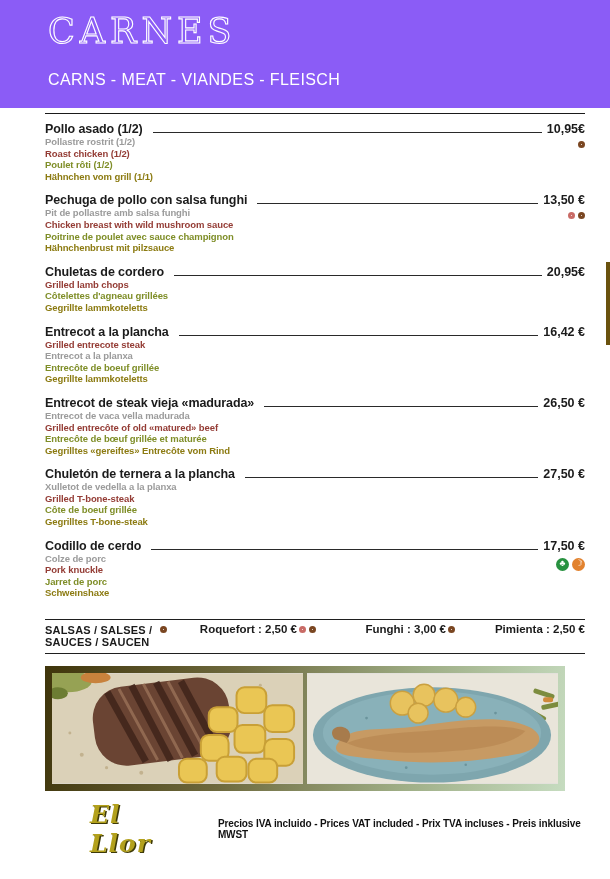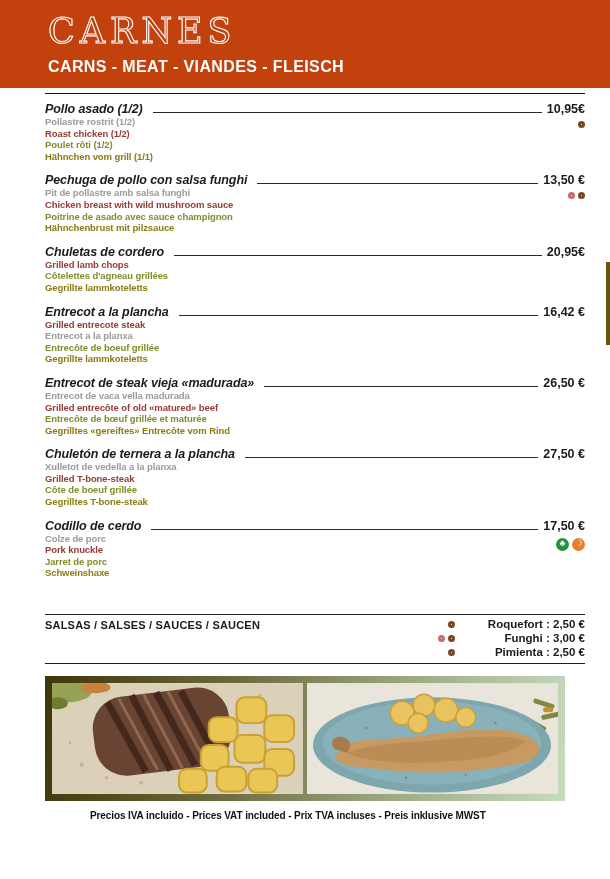--- a/index.html
+++ b/index.html
@@ -2,38 +2,38 @@
 <html><head>
 <meta charset="utf-8">
 <style>
   * { box-sizing: border-box; margin: 0; padding: 0; }
   body {
     width: 610px; height: 879px; position: relative; overflow: hidden;
     background: #fff; font-family: "Liberation Sans", sans-serif;
   }
   
   .header {
-    height: 88px; background: #c2410c; padding: 13px 0 0 48px;
+    height: 108px; background: #8b5cf6; padding: 13px 0 0 48px;
   }
   .header .main-title {
     font-family: "DejaVu Serif", serif; font-size: 35px; line-height: 37px;
     letter-spacing: 5px; font-weight: 400; color: #fff;
   }
   @supports (-webkit-text-stroke: 1px white) {
     .header .main-title { color: transparent; -webkit-text-stroke: 1.1px #fff; }
   }
   .header .sub-title {
-    font-size: 16px; font-weight: bold; color: #fff; letter-spacing: 0.4px; margin-top: 8px;
+    font-size: 16px; font-weight: normal; color: #fff; letter-spacing: 0.4px; margin-top: 21px;
   }
   
   .main { padding: 0 25px 0 45px; }
   .top-rule { border-bottom: 1.6px solid #1a1a1a; margin: 5px 0 8px; }
   .item { position: relative; margin-bottom: 11px; }
   .title-row { display: flex; align-items: flex-end; }
-  .dish-title { font-size: 12.5px; font-weight: bold; color: #1b1b1b; white-space: nowrap; letter-spacing: -0.1px; font-style: italic; }
+  .dish-title { font-size: 12.5px; font-weight: bold; color: #1b1b1b; white-space: nowrap; letter-spacing: -0.1px; }
   .leader { flex: 1; border-bottom: 1.2px solid #2a2a2a; margin: 0 5px 3px 10px; }
   .dish-price { font-size: 12.5px; font-weight: bold; color: #1b1b1b; white-space: nowrap; }
   .tr { font-size: 9.5px; font-weight: bold; line-height: 11.6px; letter-spacing: -0.1px; }
   .lang-ca { color: #9b9b9b; }
   .lang-en { color: #943c35; }
   .lang-fr { color: #7f8e28; }
   .lang-de { color: #8c7b12; }
   .allergens { position: absolute; right: 0; top: 19px; display: flex; gap: 3px; align-items: center; }
   
   .ic { display: inline-block; border-radius: 50%; position: relative; }
@@ -45,25 +45,25 @@
     position: absolute; top: 50%; left: 50%; transform: translate(-50%,-52%);
   }
   .dot-orange { width: 13px; height: 13px; background: #e2822e; }
   .dot-orange::after {
     content: "☽"; color: #fff; font-size: 9px; line-height: 9px;
     position: absolute; top: 50%; left: 50%; transform: translate(-46%,-52%);
   }
   
   .sauces {
     border-top: 1.6px solid #1f1f1f; border-bottom: 1.6px solid #1f1f1f;
-    margin-top: 35px; padding: 3px 0 5px;
+    margin-top: 20px; padding: 3px 0 5px;
     display: flex; justify-content: space-between; align-items: flex-start;
   }
   .sauces-heading { font-size: 11px; font-weight: bold; color: #1b1b1b; letter-spacing: 0.2px; padding-top: 1px; }
-  .sauce-rows { display: flex; flex-direction: column; gap: 2px; align-items: flex-end; }
+  .sauce-rows { display: flex; flex-direction: row; gap: 2px; align-items: flex-end; }
   .sauce-row { display: flex; align-items: center; gap: 4px; }
   .sauce-icons { display: flex; gap: 3px; align-items: center; margin-right: 8px; }
   .sauce-label { font-size: 11.5px; font-weight: bold; color: #1b1b1b; min-width: 118px; text-align: right; }
   
   .photos {
     margin-top: 12px; width: 520px; padding: 7px;
     background: linear-gradient(100deg, #3f350b 0%, #6d683c 35%, #9fae86 70%, #c6dcc0 100%);
     display: flex; gap: 4px;
   }
   .photo { width: 253px; height: 111px; background: #ddd; display: block; }
@@ -107,21 +107,21 @@
     </div>
 
     <div class="item">
       <div class="title-row">
         <span class="dish-title">Pechuga de pollo con salsa funghi</span>
         <span class="leader"></span>
         <span class="dish-price">13,50 €</span>
       </div>
       <div class="tr lang-ca">Pit de pollastre amb salsa funghi</div>
       <div class="tr lang-en">Chicken breast with wild mushroom sauce</div>
-      <div class="tr lang-fr">Poitrine de asado avec sauce champignon</div>
+      <div class="tr lang-fr">Poitrine de poulet avec sauce champignon</div>
       <div class="tr lang-de">Hähnchenbrust mit pilzsauce</div>
       <div class="allergens">
           <span class="ic ring-pink"></span>
           <span class="ic ring-brown"></span>
         </div>
     </div>
 
     <div class="item">
       <div class="title-row">
         <span class="dish-title">Chuletas de cordero</span>
@@ -284,17 +284,18 @@
         <circle cx="160" cy="34" r="10"></circle>
           <circle cx="112" cy="40" r="10"></circle>
       </g>
       <path d="M30,72 C42,52 70,58 105,54 C150,48 196,40 224,54 C242,63 236,78 208,82 C165,90 120,92 80,87 C52,84 24,84 30,72 Z" fill="#c79a63"></path>
       <path d="M40,70 C60,62 90,60 120,58 C160,54 200,50 220,58 C210,70 180,76 150,78 C110,82 60,80 40,70 Z" fill="#b4834e" opacity="0.6"></path>
       <path d="M28,66 C22,60 26,52 36,54 C44,56 46,64 40,70 Z" fill="#a77b4c"></path>
     </svg>
   </div>
 
   <div class="footer">
+    <div class="logo">El Llor</div>
     <div class="vat-note">Precios IVA incluido - Prices VAT included - Prix TVA incluses - Preis inklusive MWST</div>
   </div>
 </div>
 
 <div class="edge-tab"></div>
 
 </body></html>

